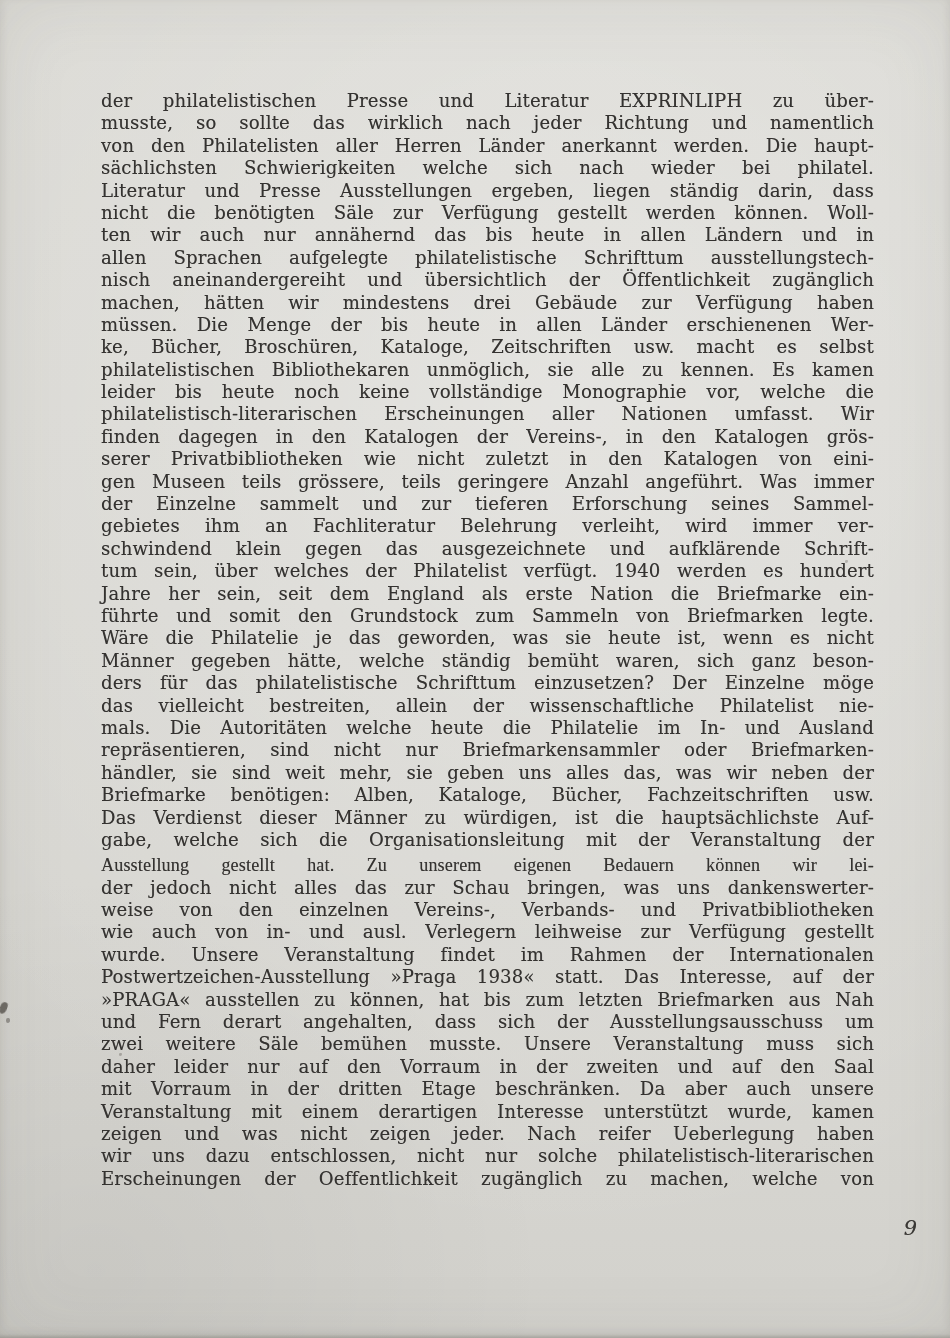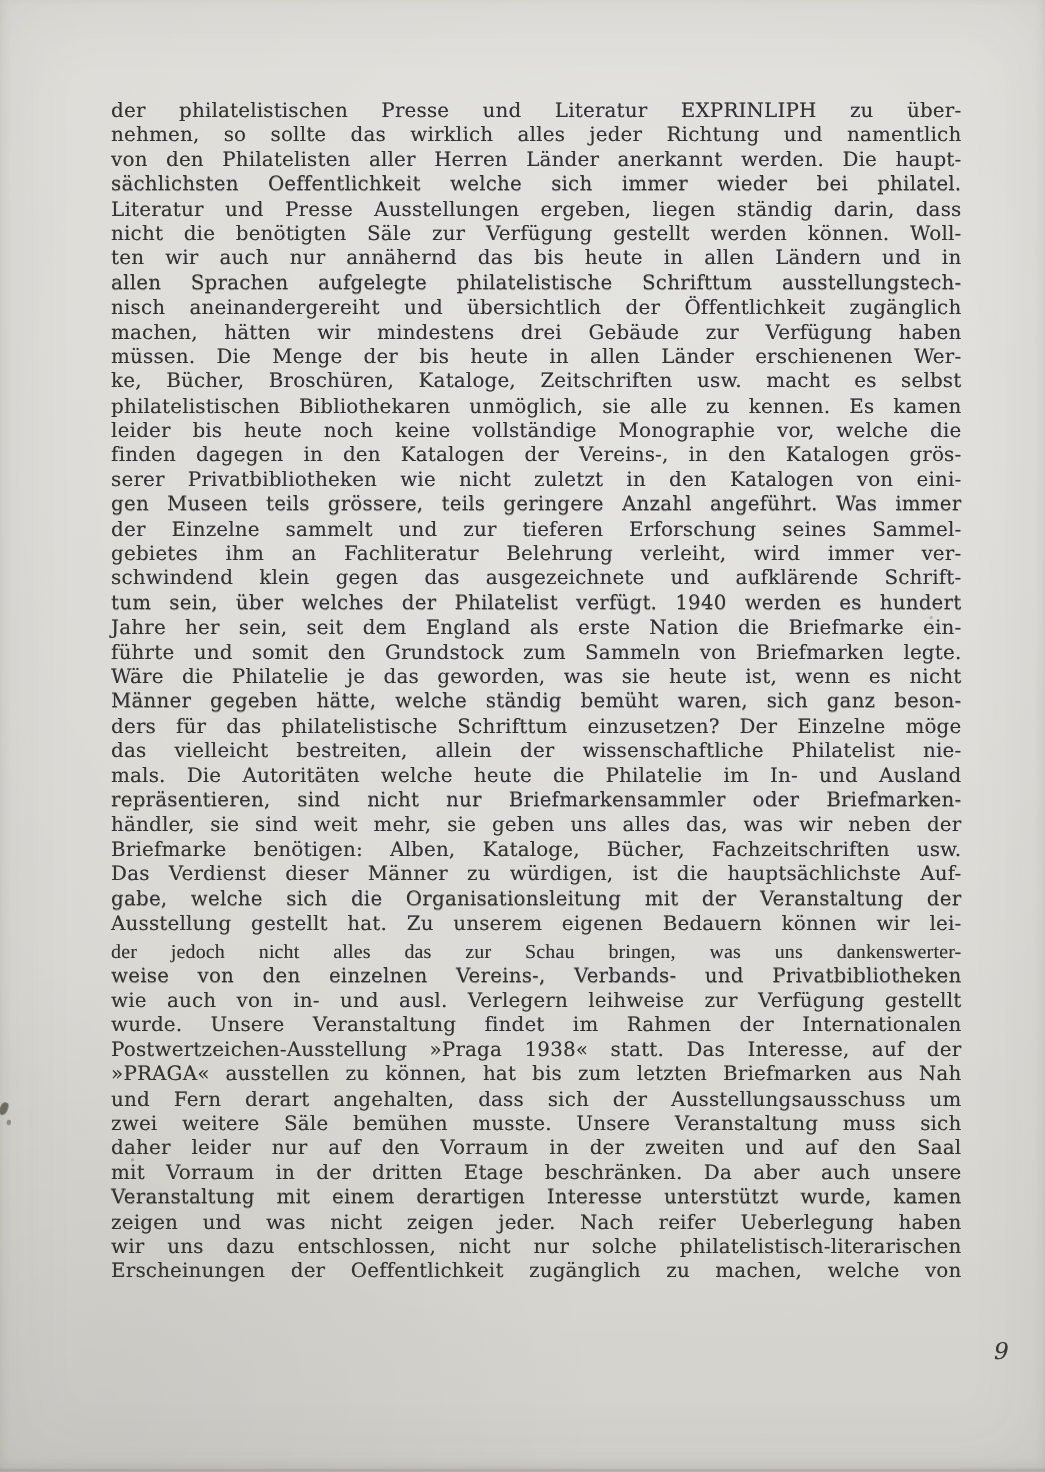--- a/index.html
+++ b/index.html
@@ -60,33 +60,34 @@
   .speck.s2 { left: 6px;   top: 1018px; width: 4px; height: 5px; opacity: 0.5; }
   .speck.s3 { left: 119px; top: 1053px; width: 3px; height: 3px; opacity: 0.35; }
   .speck.s4 { left: 845px; top: 560px;  width: 3px; height: 3px; opacity: 0.3; }
 </style>
 </head>
 <body>
 
 <div class="scan">
   <div class="textblock" id="textblock">
       <div class="line">der philatelistischen Presse und Literatur EXPRINLIPH zu über-</div>
-      <div class="line">nehmen, so sollte das wirklich alles jeder Richtung und namentlich</div>
+      <div class="line">musste, so sollte das wirklich nach jeder Richtung und namentlich</div>
       <div class="line">von den Philatelisten aller Herren Länder anerkannt werden. Die haupt-</div>
-      <div class="line">sächlichsten Oeffentlichkeit welche sich immer wieder bei philatel.</div>
+      <div class="line">sächlichsten Schwierigkeiten welche sich nach wieder bei philatel.</div>
       <div class="line">Literatur und Presse Ausstellungen ergeben, liegen ständig darin, dass</div>
       <div class="line">nicht die benötigten Säle zur Verfügung gestellt werden können. Woll-</div>
       <div class="line">ten wir auch nur annähernd das bis heute in allen Ländern und in</div>
       <div class="line">allen Sprachen aufgelegte philatelistische Schrifttum ausstellungstech-</div>
       <div class="line">nisch aneinandergereiht und übersichtlich der Öffentlichkeit zugänglich</div>
       <div class="line">machen, hätten wir mindestens drei Gebäude zur Verfügung haben</div>
       <div class="line">müssen. Die Menge der bis heute in allen Länder erschienenen Wer-</div>
       <div class="line">ke, Bücher, Broschüren, Kataloge, Zeitschriften usw. macht es selbst</div>
       <div class="line">philatelistischen Bibliothekaren unmöglich, sie alle zu kennen. Es kamen</div>
       <div class="line">leider bis heute noch keine vollständige Monographie vor, welche die</div>
+      <div class="line">philatelistisch-literarischen Erscheinungen aller Nationen umfasst. Wir</div>
       <div class="line">finden dagegen in den Katalogen der Vereins-, in den Katalogen grös-</div>
       <div class="line">serer Privatbibliotheken wie nicht zuletzt in den Katalogen von eini-</div>
       <div class="line">gen Museen teils grössere, teils geringere Anzahl angeführt. Was immer</div>
       <div class="line">der Einzelne sammelt und zur tieferen Erforschung seines Sammel-</div>
       <div class="line">gebietes ihm an Fachliteratur Belehrung verleiht, wird immer ver-</div>
       <div class="line">schwindend klein gegen das ausgezeichnete und aufklärende Schrift-</div>
       <div class="line">tum sein, über welches der Philatelist verfügt. 1940 werden es hundert</div>
       <div class="line">Jahre her sein, seit dem England als erste Nation die Briefmarke ein-</div>
       <div class="line">führte und somit den Grundstock zum Sammeln von Briefmarken legte.</div>
       <div class="line">Wäre die Philatelie je das geworden, was sie heute ist, wenn es nicht</div>

